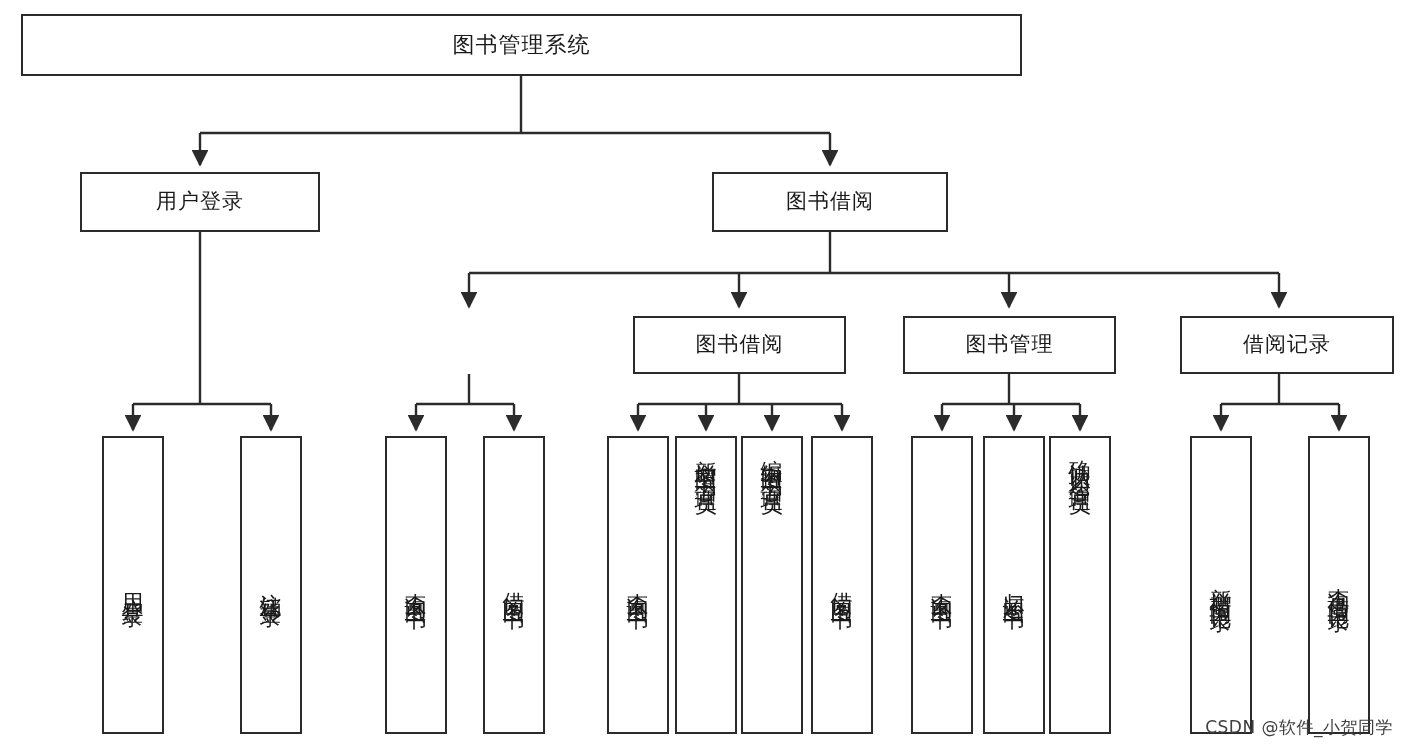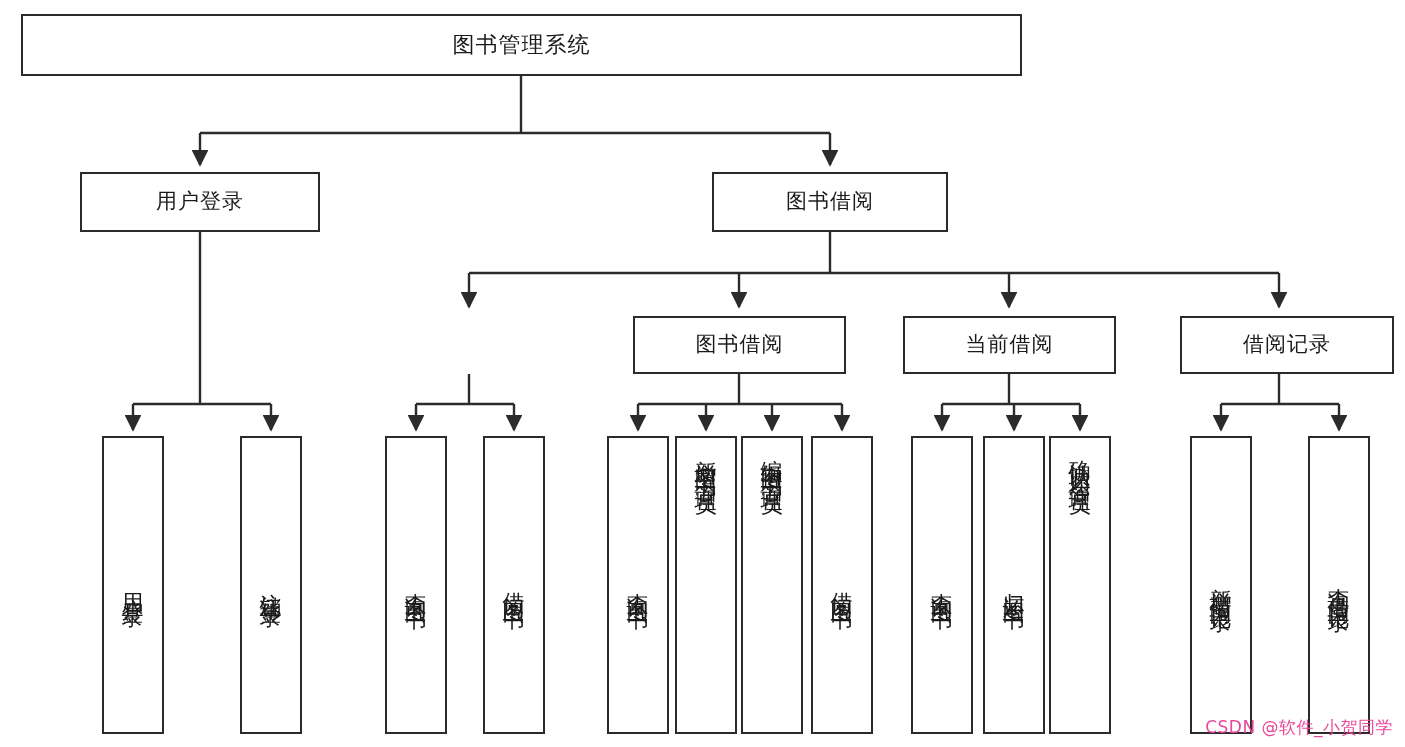--- a/index.html
+++ b/index.html
@@ -60,21 +60,21 @@
   }
   .node-v.centered {
     align-items: center;
     padding-top: 0;
   }
   #watermark {
     position: absolute;
     right: 12px;
     bottom: 8px;
     font-size: 17px;
-    color: #ec4899;
+    color: #404040;
     letter-spacing: 0.5px;
     white-space: nowrap;
   }
 </style>
 </head>
 <body>
 
 <div id="diagram-root">
 
   <svg id="connector-layer" viewBox="0 0 1405 747" width="1405" height="747">
@@ -138,21 +138,21 @@
   <div class="node node-h" style="left:712px; top:172px; width:236px; height:60px;">
     <span>图书借阅</span>
   </div>
 
 
   <div class="node node-h" style="left:633px; top:316px; width:213px; height:58px;">
     <span>图书借阅</span>
   </div>
 
   <div class="node node-h" style="left:903px; top:316px; width:213px; height:58px;">
-    <span>当前借阅</span>
+    <span>图书管理</span>
   </div>
 
   <div class="node node-h" style="left:1180px; top:316px; width:214px; height:58px;">
     <span>借阅记录</span>
   </div>
 
   <div class="node node-v centered" style="left:102px; top:436px; width:62px; height:298px;">
     <span class="vlabel">用户登录</span>
   </div>
 

